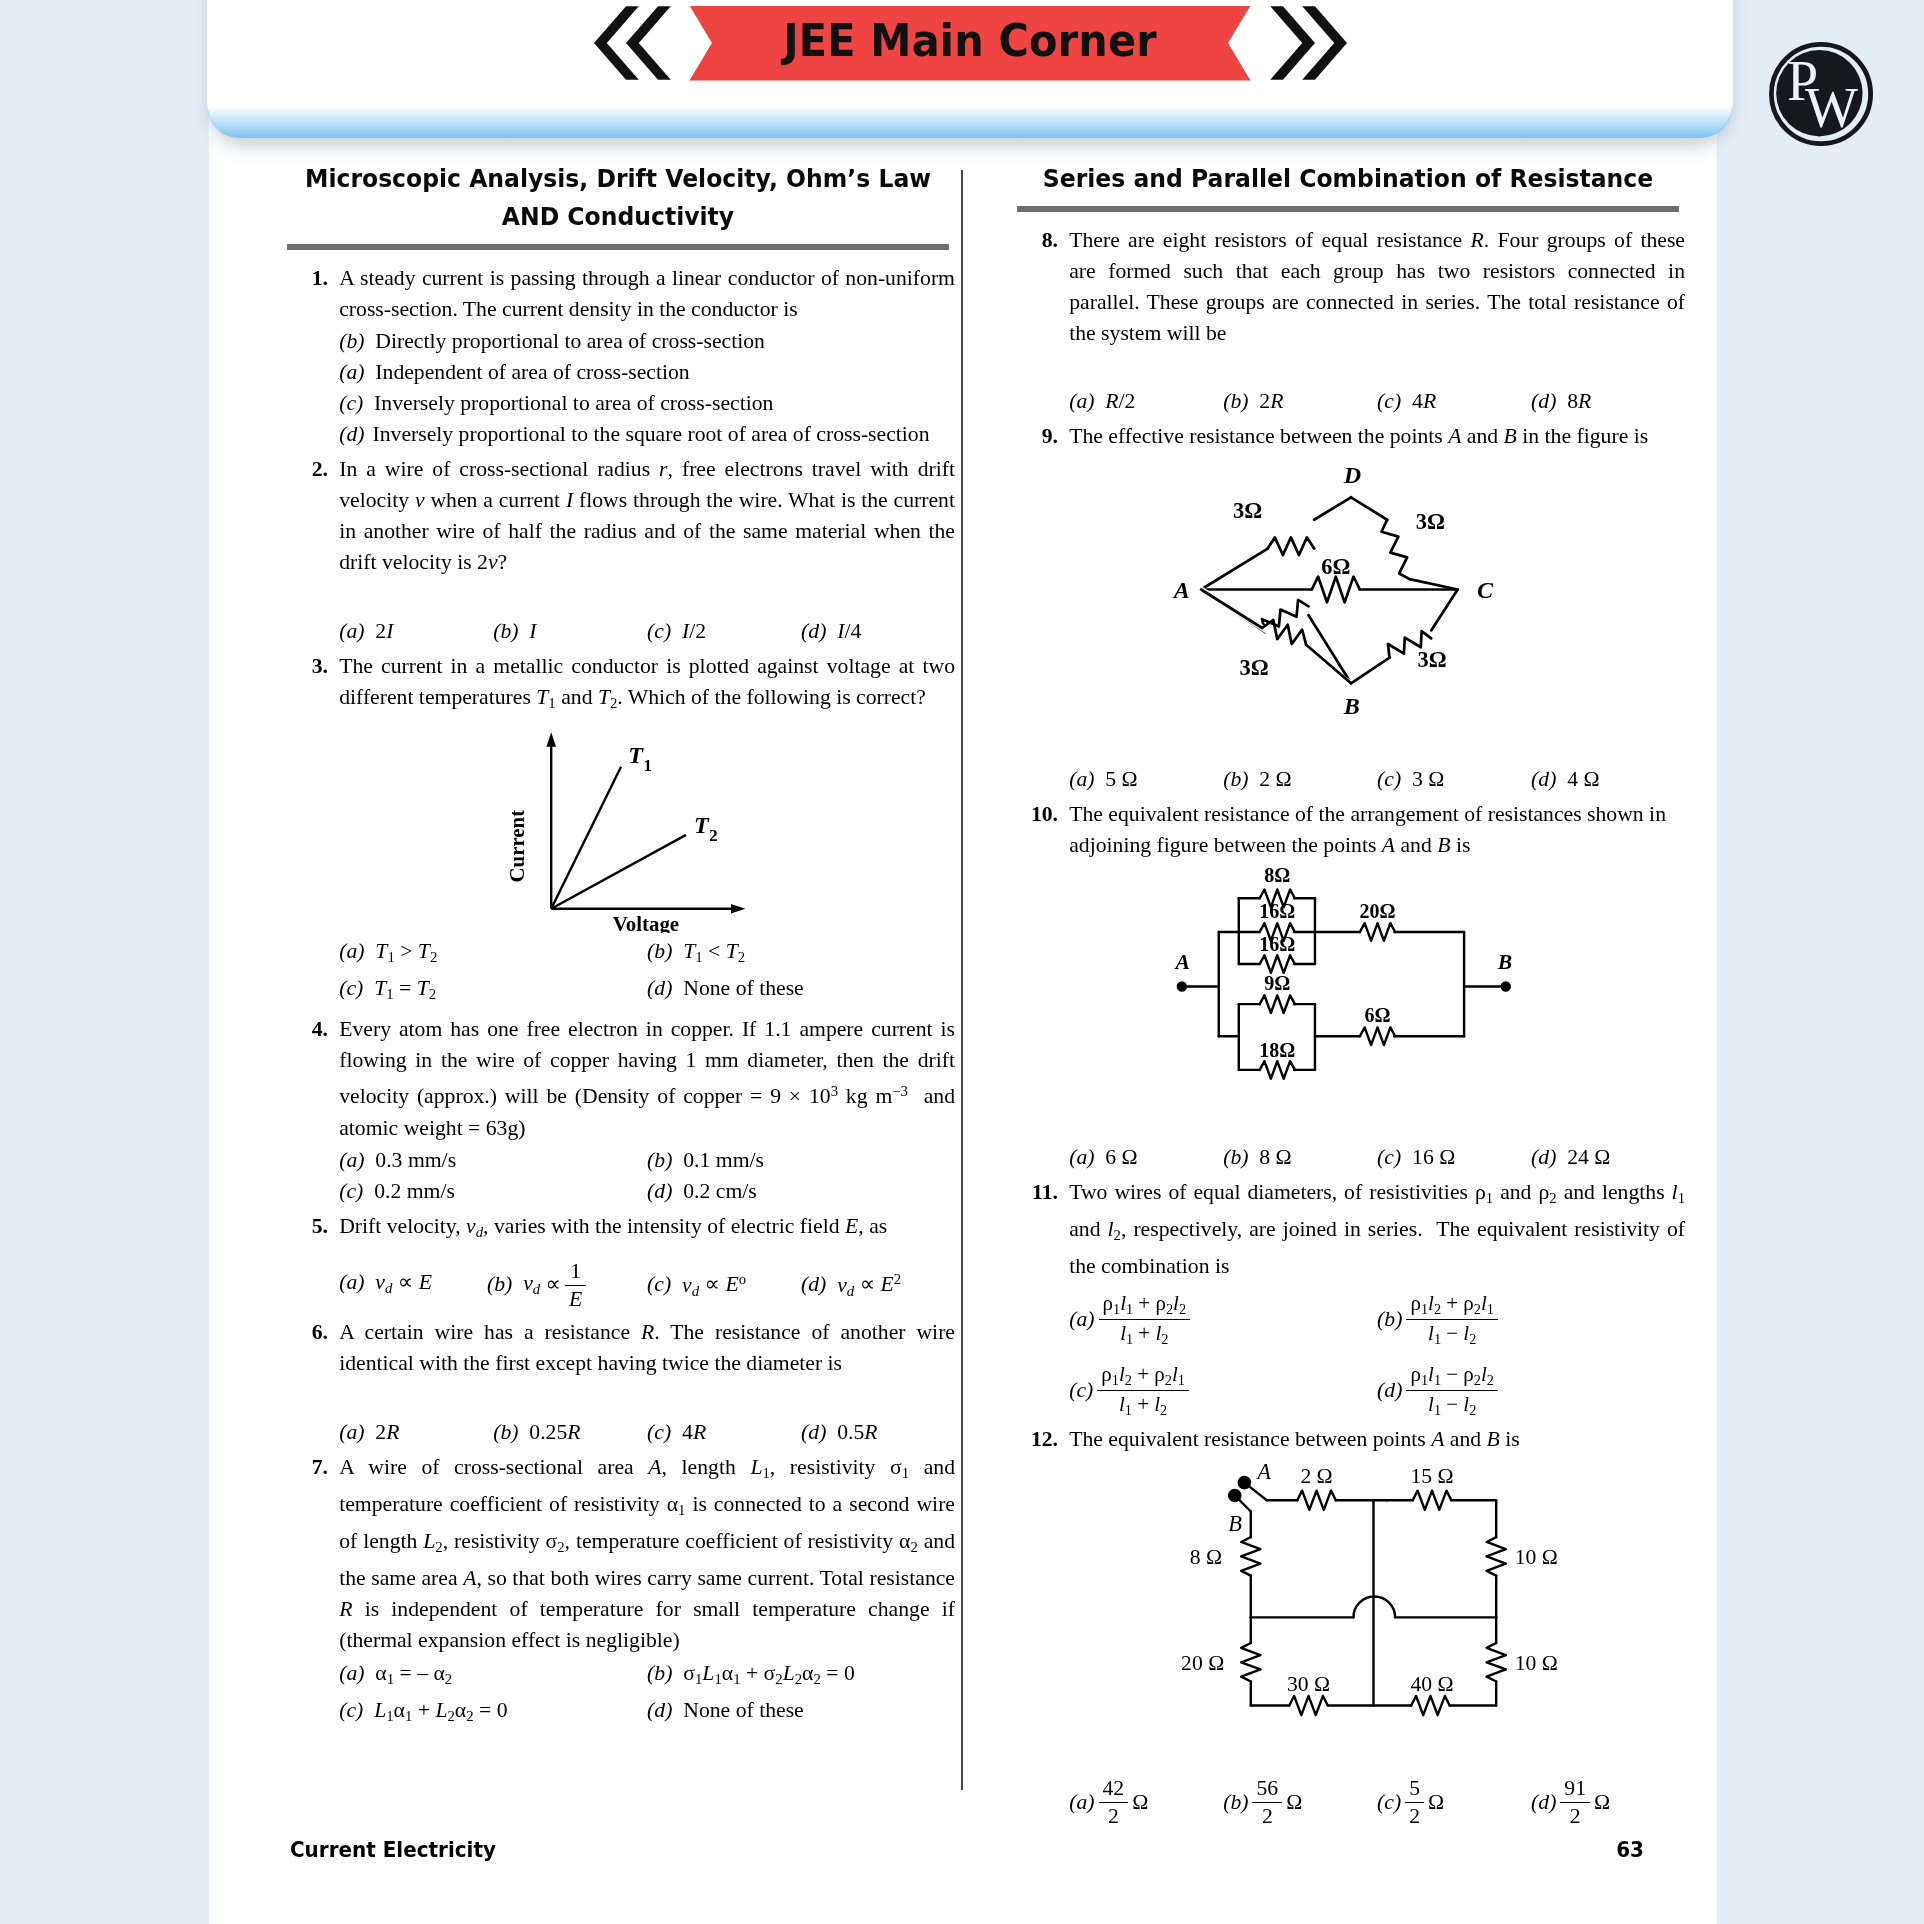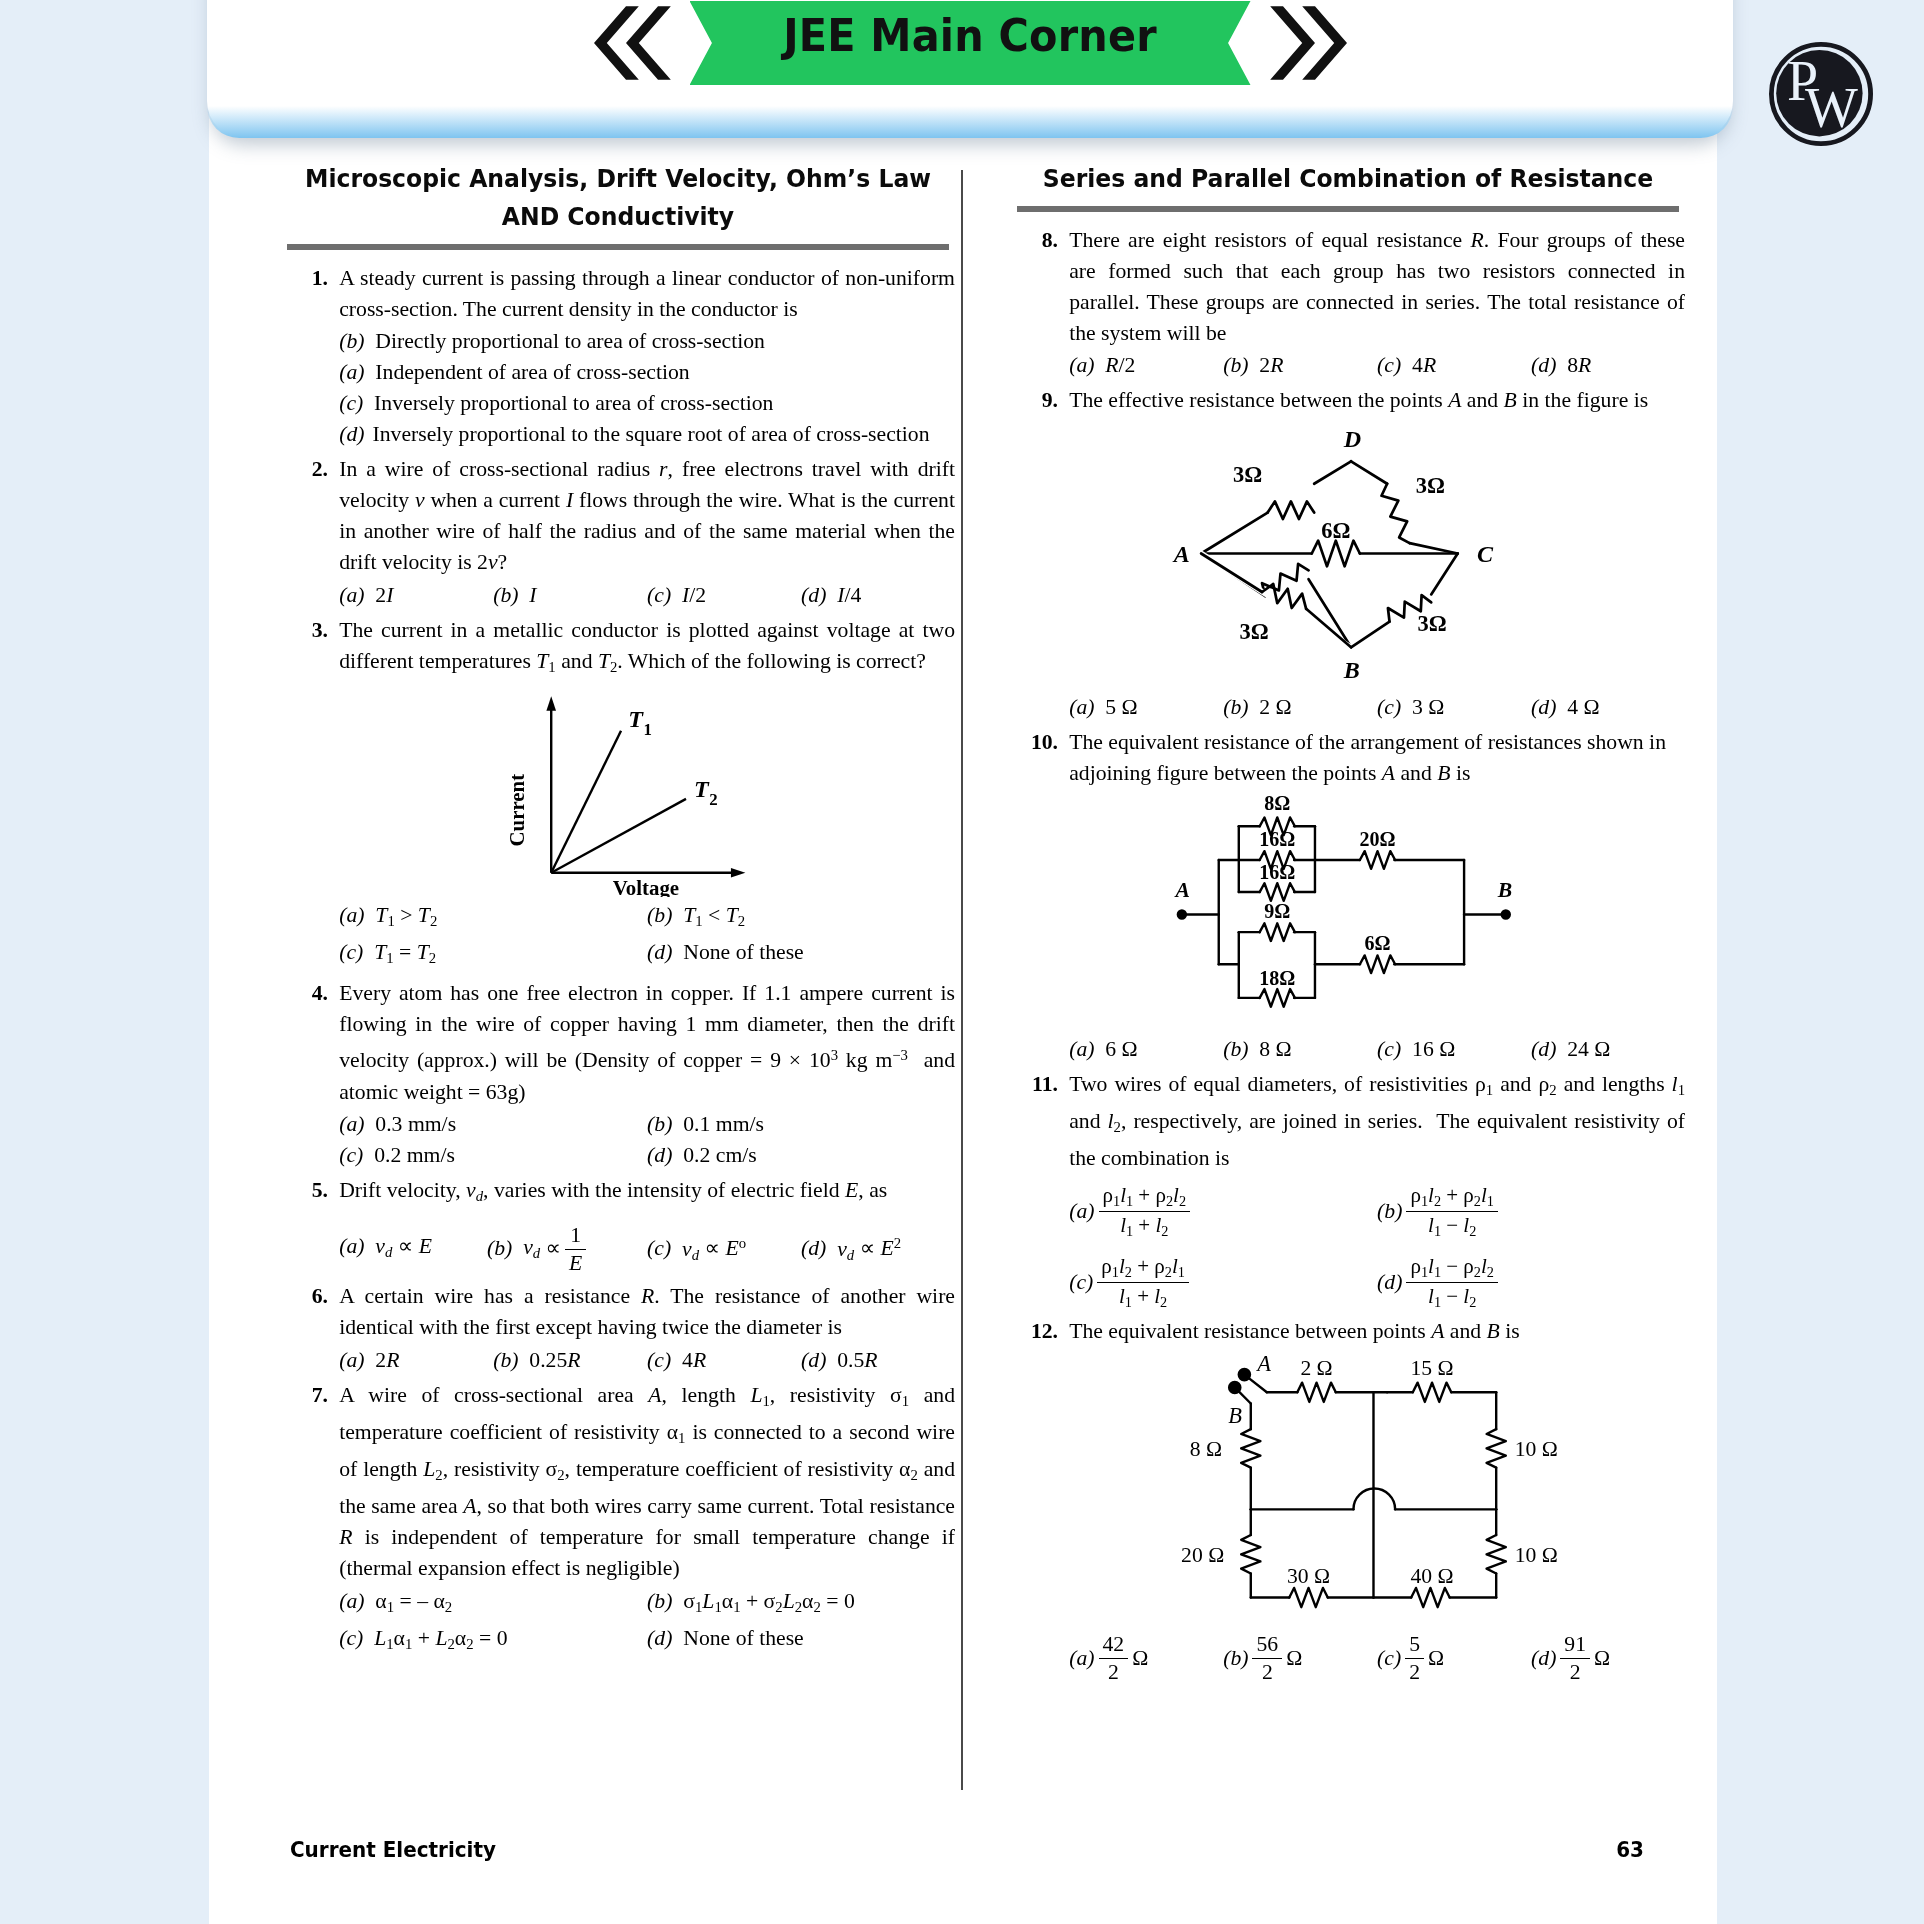--- a/index.html
+++ b/index.html
@@ -31,22 +31,22 @@
     background:linear-gradient(to bottom,rgba(150,205,245,0) 0%,#9ed3f4 75%,#7ec4f0 100%);
   }
   
   .banner-wrap{
     position:absolute;left:0;top:35px;width:1526px;height:80px;
     display:flex;align-items:center;justify-content:center;
   }
   .chev{display:flex;align-items:center;}
   .chev svg{display:block;}
   .banner-box{
-    background:#22c55e;
-    padding:8px 56px 23px 56px;
+    background:#ef4444;
+    padding:8px 56px 14px 56px;
     min-width:449px;text-align:center;
     clip-path:polygon(0 0,100% 0,96% 50%,100% 100%,0 100%,4% 50%);
   }
   .banner-title{
     font-family:"DejaVu Sans", sans-serif;
     font-weight:bold;font-size:45px;color:#111;letter-spacing:0.2px;
     transform:scaleX(.92);display:inline-block;
   }
   
   .pw-logo{position:absolute;left:1761px;top:34px;width:120px;height:120px;}
@@ -63,21 +63,21 @@
   }
   .rule{height:5.6px;background:#6e6e6e;margin:8px 6.4px 13px 6.4px;}
   
   .q{display:flex;margin-bottom:4px;}
   .qnum{width:47px;flex:0 0 47px;text-align:right;padding-right:11.2px;
         font-weight:bold;font-size:21.7px;line-height:31px;}
   .qbody{flex:1;font-size:21.7px;line-height:31px;text-align:justify;}
   .qbody.nojust{text-align:left;}
   .opts{display:flex;flex-wrap:wrap;margin-top:1.6px;}
   .opt{font-size:21.7px;line-height:31px;}
-  .o4 .opt{width:25%;}
+  .o4 .opt{width:25%;margin-top:36px;}
   .o2 .opt{width:50%;}
   .ostack .opt{width:100%;}
   .ol{font-style:italic;}
   i{font-style:italic;}
   sub{font-size:.68em;vertical-align:-.28em;}
   sup{font-size:.68em;vertical-align:.5em;}
   .frac{display:inline-block;vertical-align:middle;text-align:center;margin:0 4px;}
   .frac .num{display:block;border-bottom:1.6px solid #000;padding:0 4px;line-height:1.25;}
   .frac .den{display:block;padding:0 4px;line-height:1.25;}
   .fig{display:flex;justify-content:center;margin:4.8px 0 6.4px 0;}

